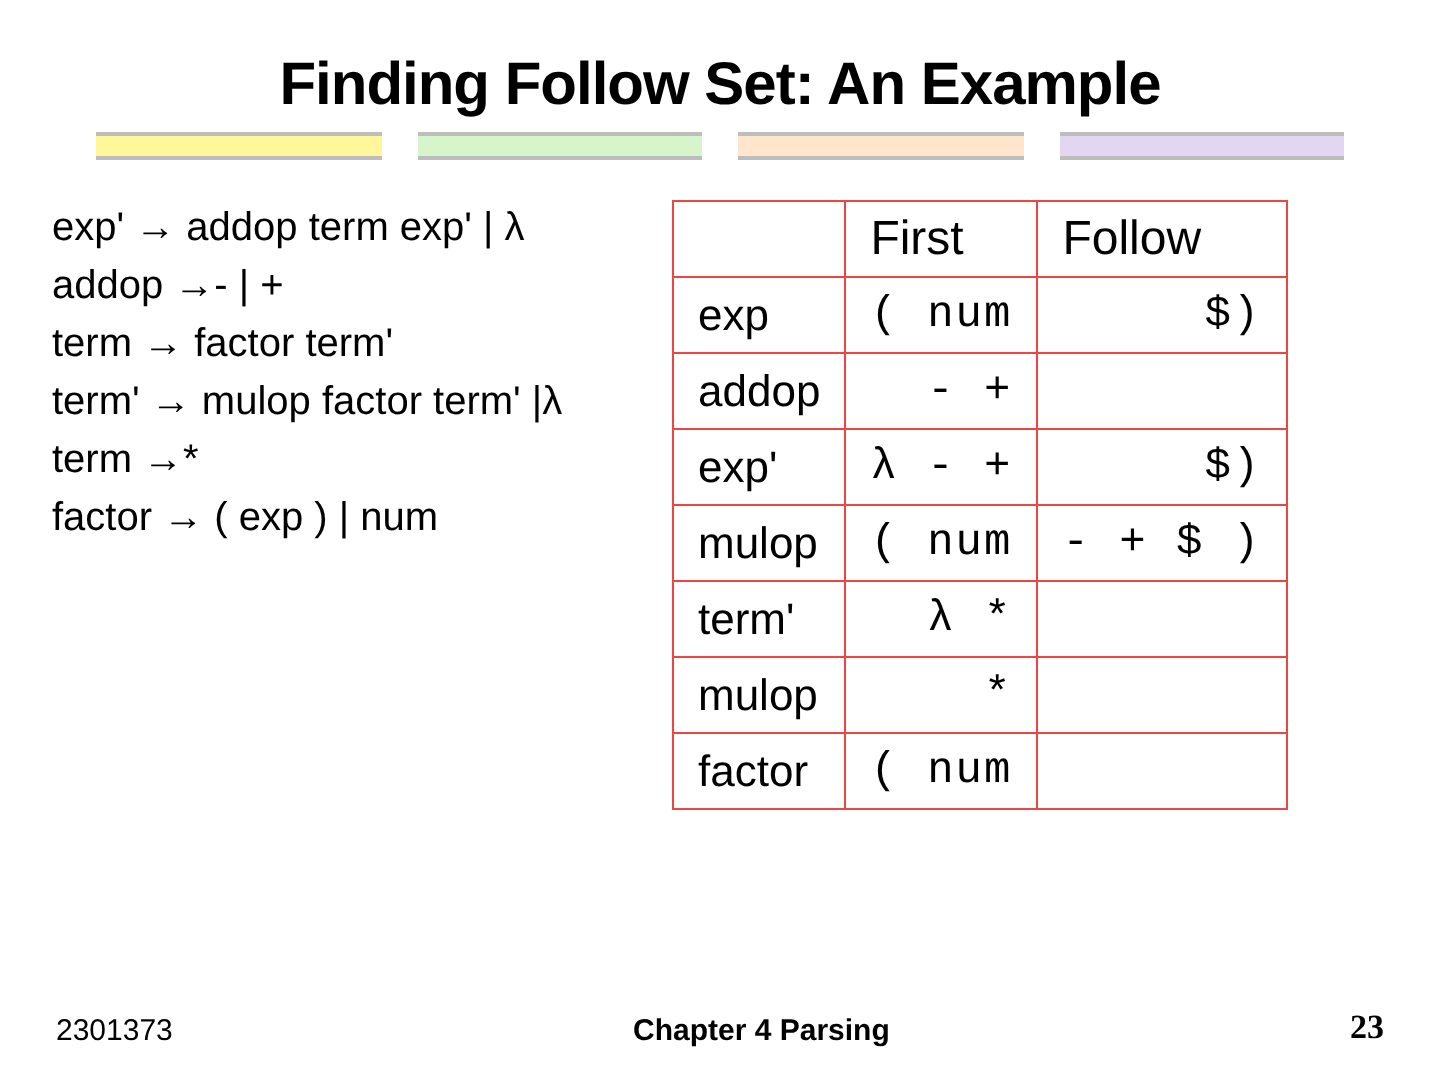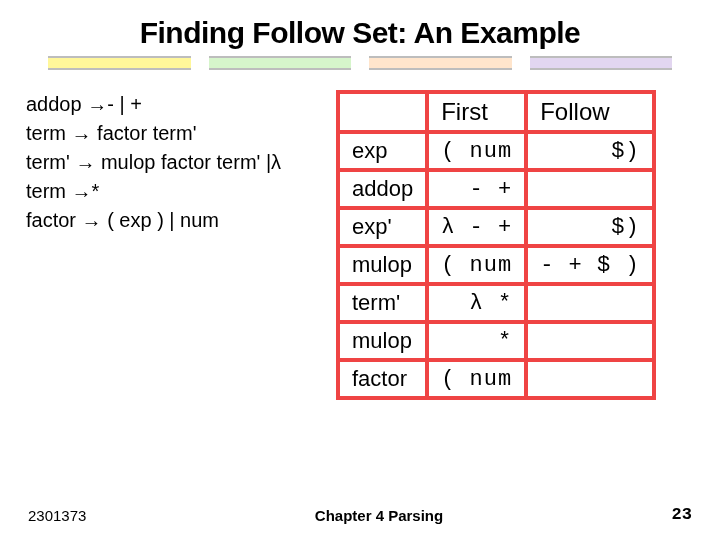--- a/index.html
+++ b/index.html
@@ -8,21 +8,21 @@
     height: 540px;
     background: #ffffff;
     font-family: Arial, sans-serif;
     position: relative;
     overflow: hidden;
   }
   .title {
     font-weight: 900;
     font-size: 30px;
     text-align: center;
-    padding: 16px 0 6px 0;
+    padding: 26px 0 6px 0;
     font-family: Arial Black, Arial, sans-serif;
     letter-spacing: -0.5px;
   }
   .color-bars {
     display: flex;
     height: 14px;
     gap: 18px;
     padding: 0 48px;
     margin-bottom: 20px;
   }
@@ -44,21 +44,21 @@
   .grammar div { white-space: nowrap; }
   .table-wrap {
     flex: 1;
     margin-left: -10px;
   }
   table {
     border-collapse: collapse;
     font-size: 22px;
   }
   th, td {
-    border: 4px solid #ef4444;
+    border: 1px solid #ef4444;
     padding: 4px 12px 4px 12px;
     text-align: left;
     vertical-align: middle;
     height: 38px;
   }
   th { font-weight: normal; }
   .hdr { font-size: 24px; font-weight: normal; }
   .mono { font-family: "Courier New", monospace; letter-spacing: 1px; text-align: right; }
   .footer {
     position: absolute;
@@ -71,39 +71,40 @@
     padding: 0 28px;
     font-family: Arial, sans-serif;
     font-size: 15px;
   }
   .footer .center {
     font-family: Arial Black, Arial, sans-serif;
     font-weight: 900;
     font-size: 15px;
   }
   .footer .right {
-    font-family: Liberation Mono, monospace;
+    font-family: Liberation Serif, serif;
     font-weight: 900;
     font-size: 17px;
   }
 </style>
 </head>
 <body>
 
 <div class="title">Finding Follow Set: An Example</div>
 
 <div class="color-bars">
   <div class="bar bar1"></div>
   <div class="bar bar2"></div>
   <div class="bar bar3"></div>
   <div class="bar bar4"></div>
 </div>
 
 <div class="content">
   <div class="grammar">
+    <div>exp' → addop term exp' | λ</div>
     <div>addop →- | +</div>
     <div>term → factor term'</div>
     <div>term' → mulop factor term' |λ</div>
     <div>term →*</div>
     <div>factor → ( exp ) | num</div>
   </div>
 
   <div class="table-wrap">
     <table>
       <tbody>

